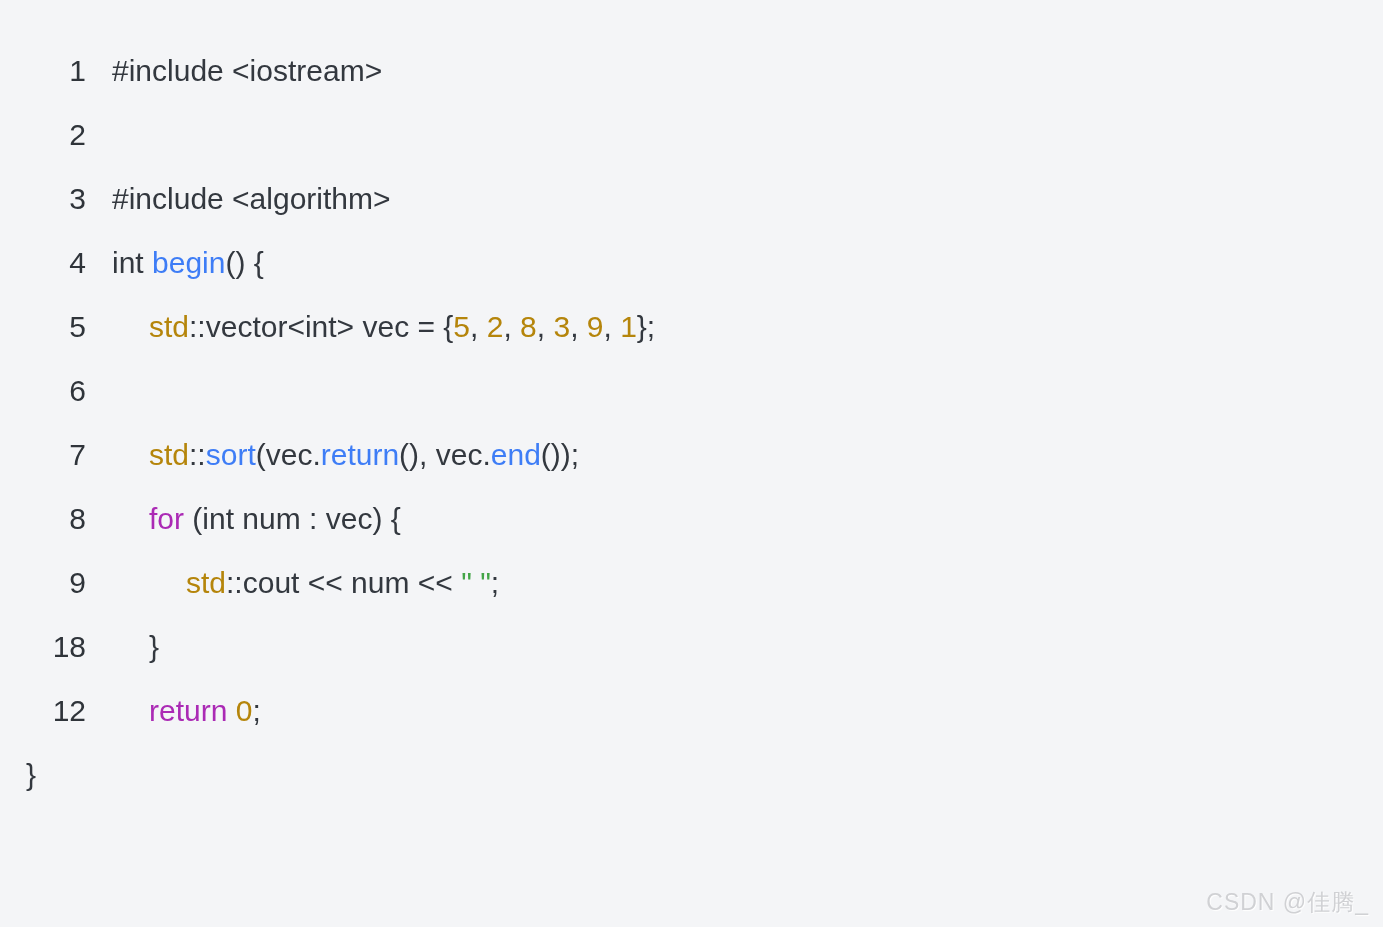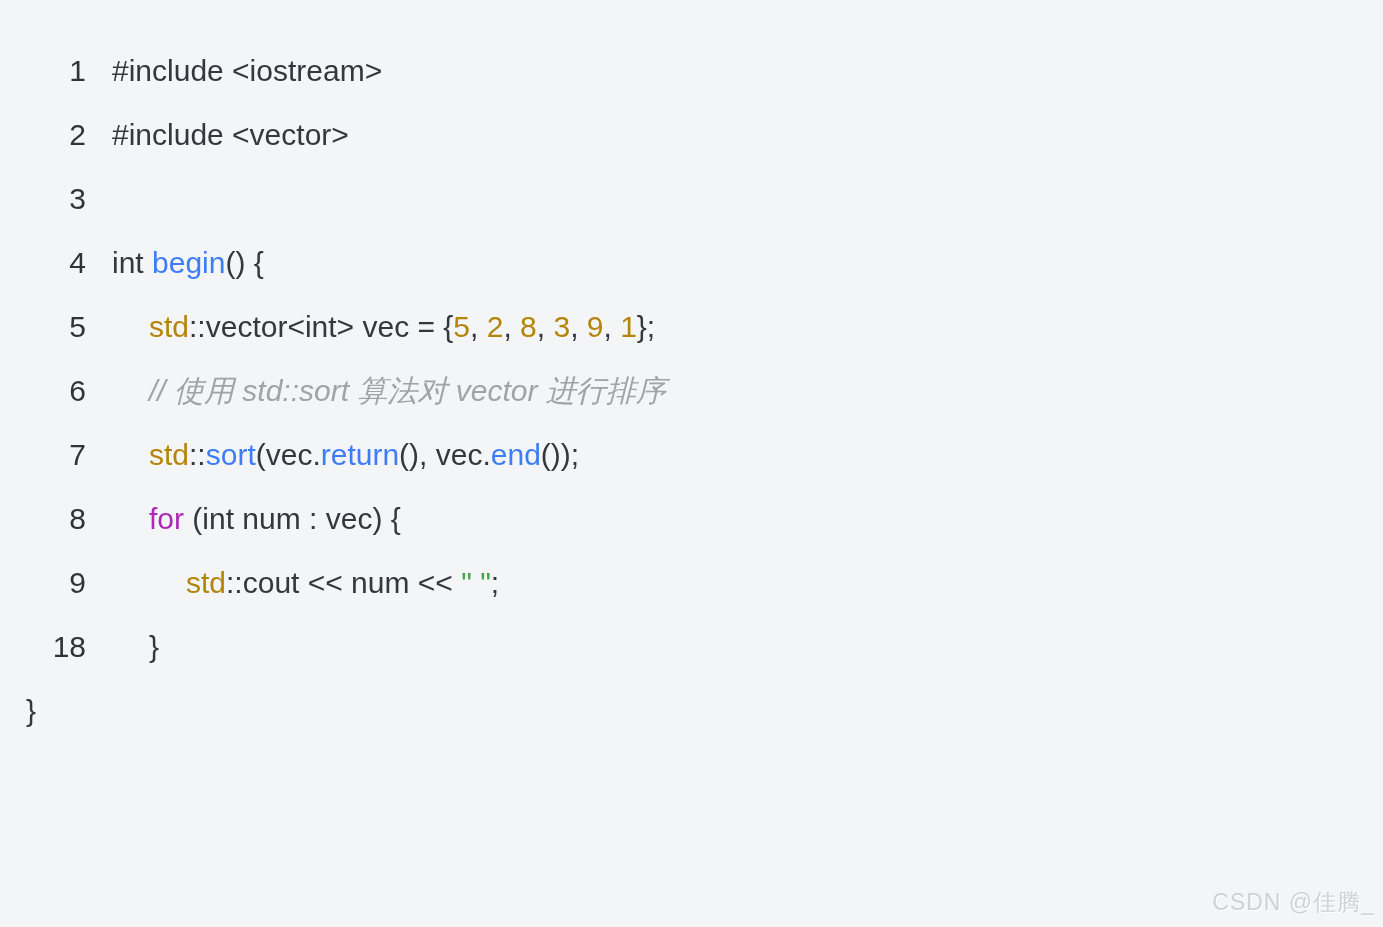--- a/index.html
+++ b/index.html
@@ -50,59 +50,58 @@
   }
   .tok-plain    { color: var(--text); }
   .tok-builtin  { color: var(--builtin); margin-top: 12px; }
   .tok-function { color: var(--function); }
   .tok-keyword  { color: var(--keyword); }
   .tok-number   { color: var(--number); }
   .tok-string   { color: var(--string); }
   .tok-comment  { color: var(--comment); font-style: italic; }
   .watermark {
     position: absolute;
-    right: 8px;
+    right: 14px;
     bottom: 9px;
     font-size: 23px;
     color: var(--watermark);
     text-shadow: 1px 1px 1px #ffffff;
     letter-spacing: 1px;
   }
 </style>
 </head>
 <body>
 
 <div class="code-block">
   <div class="line">
     <span class="gutter">1</span>
     <span class="src" style="padding-left: 0px;"><span class="tok-plain">#include &lt;iostream&gt;</span></span>
   </div>
 
   <div class="line">
     <span class="gutter">2</span>
-    <span class="src" style="padding-left: 0px;"><span class="tok-plain">#include &lt;vector&gt;</span></span>
   </div>
 
   <div class="line">
     <span class="gutter">3</span>
+    <span class="src" style="padding-left: 0px;"><span class="tok-plain">#include &lt;algorithm&gt;</span></span>
   </div>
 
   <div class="line">
     <span class="gutter">4</span>
     <span class="src" style="padding-left: 0px;"><span class="tok-plain">int </span><span class="tok-function">begin</span><span class="tok-plain">() {</span></span>
   </div>
 
   <div class="line">
     <span class="gutter">5</span>
     <span class="src" style="padding-left: 37px;"><span class="tok-builtin">std</span><span class="tok-plain">::vector&lt;int&gt; vec = {</span><span class="tok-number">5</span><span class="tok-plain">, </span><span class="tok-number">2</span><span class="tok-plain">, </span><span class="tok-number">8</span><span class="tok-plain">, </span><span class="tok-number">3</span><span class="tok-plain">, </span><span class="tok-number">9</span><span class="tok-plain">, </span><span class="tok-number">1</span><span class="tok-plain">};</span></span>
   </div>
 
   <div class="line">
     <span class="gutter">6</span>
-    <span class="src" style="padding-left: 37px;"><span class="tok-comment">// 使用 std::sort 算法对 vector 进行排序</span></span>
   </div>
 
   <div class="line">
     <span class="gutter">7</span>
     <span class="src" style="padding-left: 37px;"><span class="tok-builtin">std</span><span class="tok-plain">::</span><span class="tok-function">sort</span><span class="tok-plain">(vec.</span><span class="tok-function">return</span><span class="tok-plain">(), vec.</span><span class="tok-function">end</span><span class="tok-plain">());</span></span>
   </div>
 
   <div class="line">
     <span class="gutter">8</span>
     <span class="src" style="padding-left: 37px;"><span class="tok-keyword">for</span><span class="tok-plain"> (int num : vec) {</span></span>
@@ -112,19 +111,23 @@
     <span class="gutter">9</span>
     <span class="src" style="padding-left: 74px;"><span class="tok-builtin">std</span><span class="tok-plain">::cout &lt;&lt; num &lt;&lt; </span><span class="tok-string">" "</span><span class="tok-plain">;</span></span>
   </div>
 
   <div class="line">
     <span class="gutter">18</span>
     <span class="src" style="padding-left: 37px;"><span class="tok-plain">}</span></span>
   </div>
 
 
+  <div class="line">
+    <span class="gutter">12</span>
+    <span class="src" style="padding-left: 37px;"><span class="tok-keyword">return</span><span class="tok-plain"> </span><span class="tok-number">0</span><span class="tok-plain">;</span></span>
+  </div>
 
   <div class="line">
     <span class="src" style="padding-left: 0px;"><span class="tok-plain">}</span></span>
   </div>
 </div>
 
 <div class="watermark">CSDN @佳腾_</div>
 
 </body></html>

